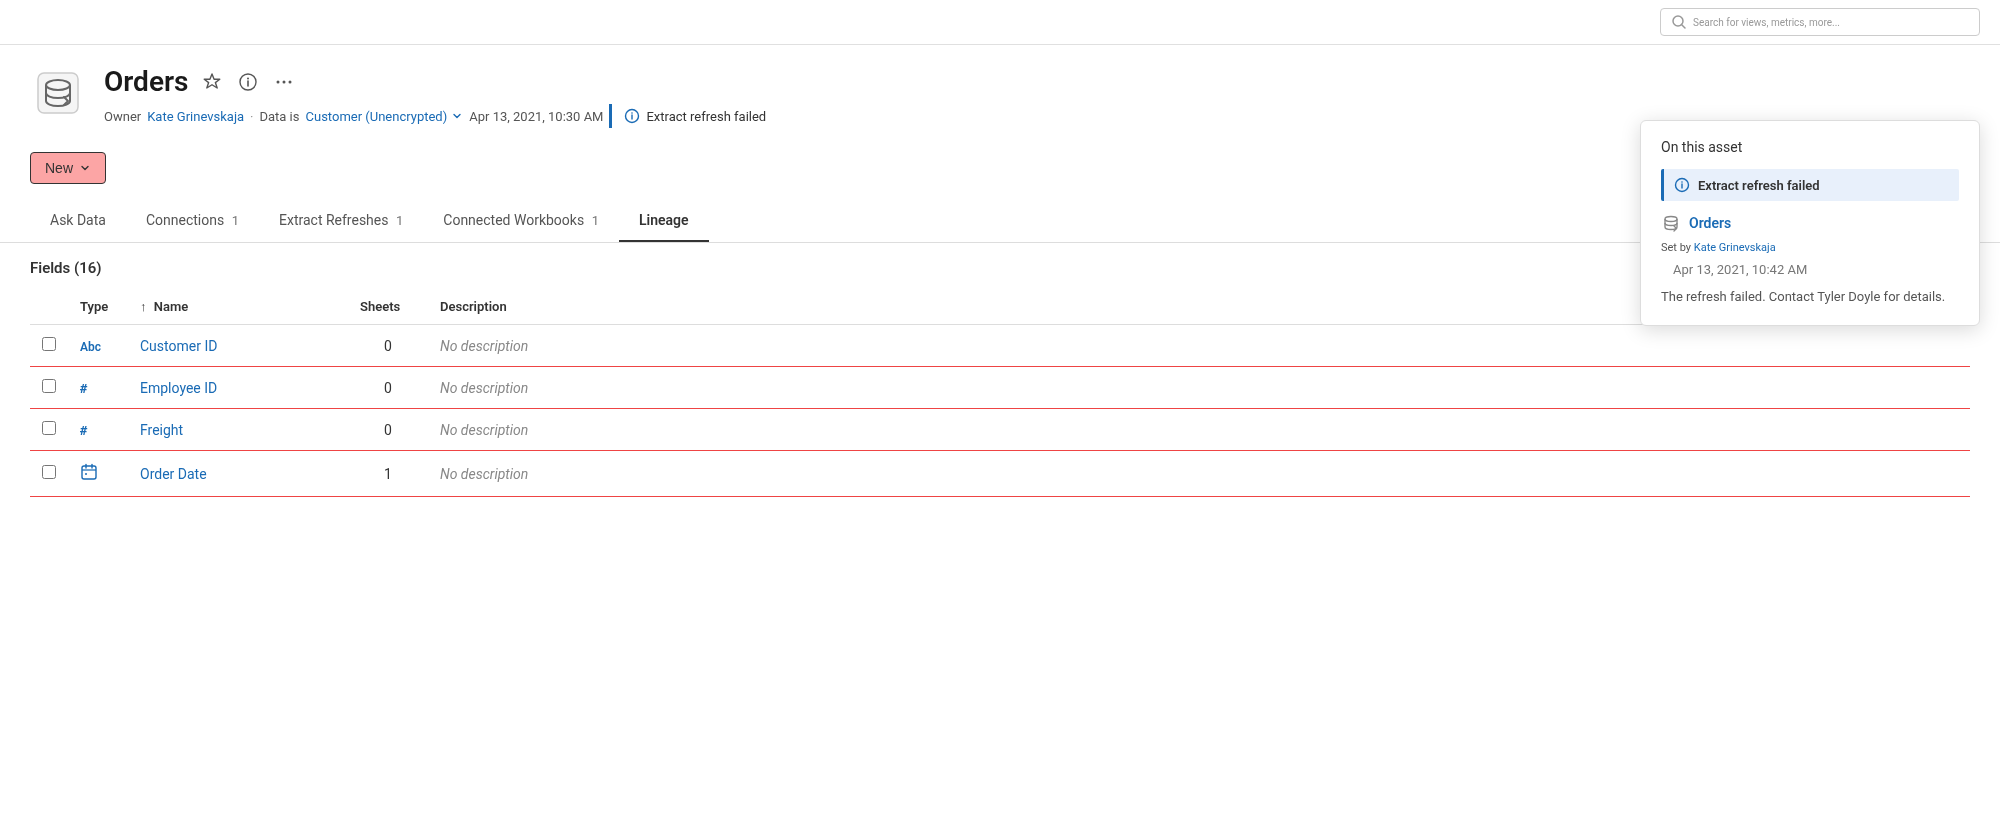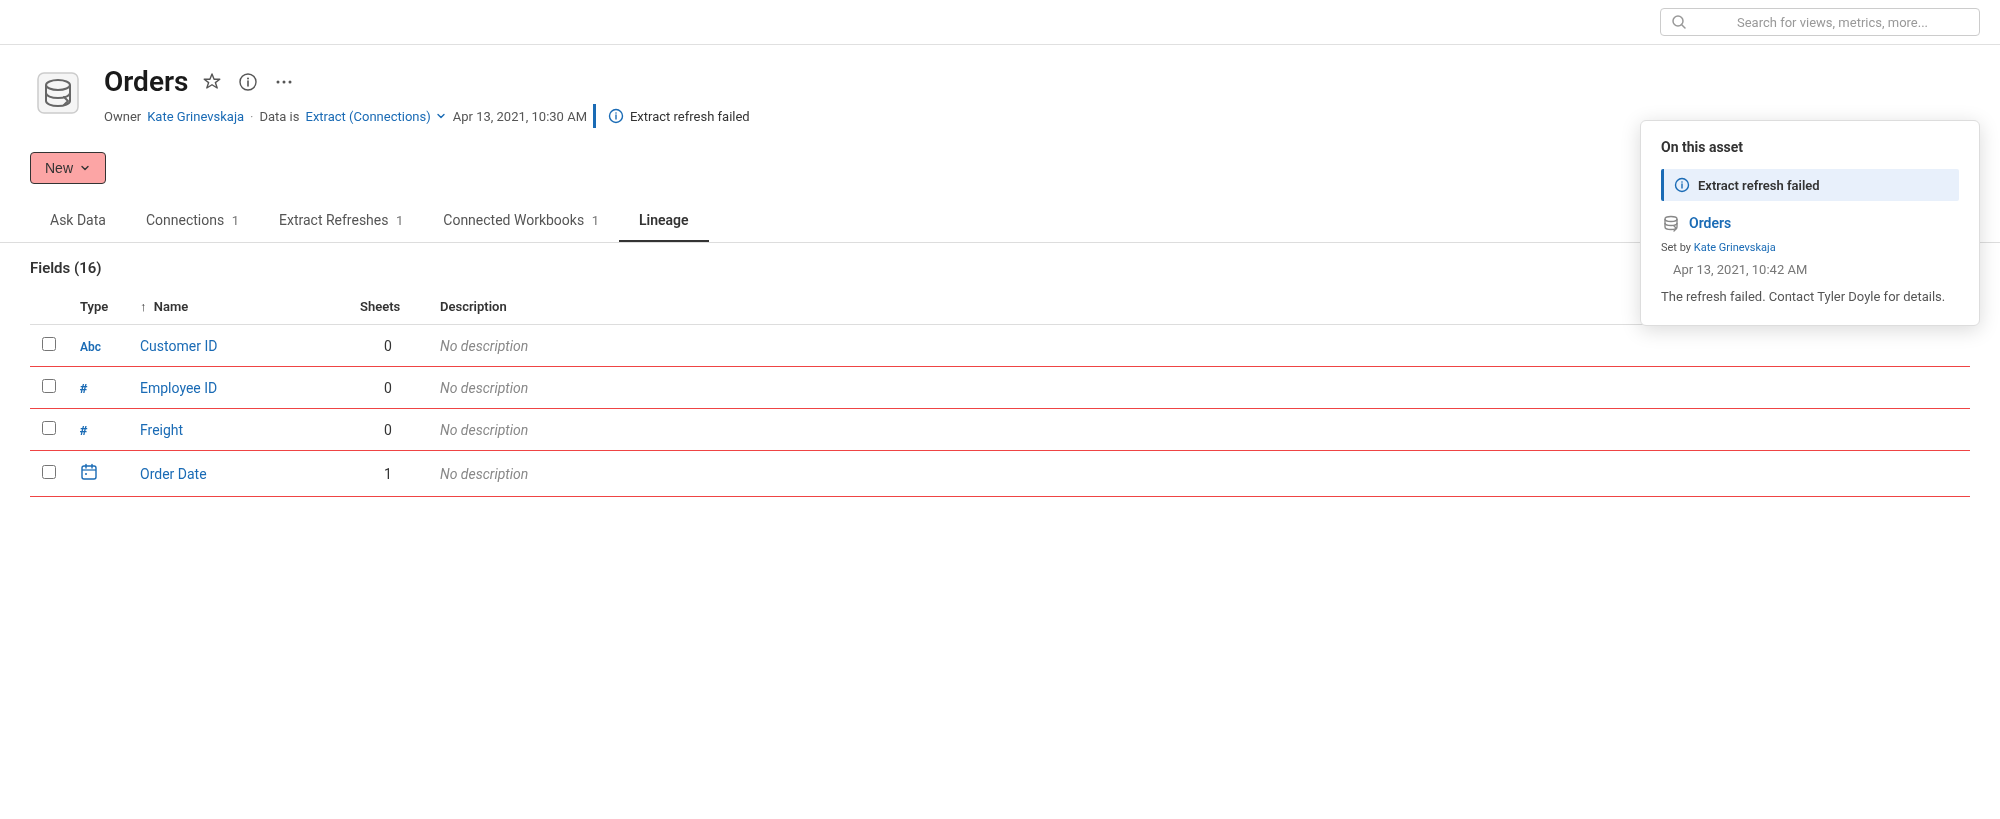--- a/index.html
+++ b/index.html
@@ -26,23 +26,22 @@
       border-radius: 4px;
       padding: 5px 10px;
       width: 320px;
       color: #888;
     }
     .search-box svg {
       margin-right: 6px;
       flex-shrink: 0;
     }
     .search-box span {
-      font-size: 13px;
+      font-size: 10px;
       color: #999;
-      margin-left: 44px;
     }
 
     
     .header {
       display: flex;
       align-items: flex-start;
       padding: 20px 30px 16px 30px;
       position: relative;
     }
     .header-icon {
@@ -244,21 +243,21 @@
       width: 340px;
       background: #fff;
       border: 1px solid #ddd;
       border-radius: 6px;
       box-shadow: 0 4px 20px rgba(0,0,0,0.15);
       padding: 18px 20px;
       z-index: 100;
     }
     .popover-title {
       font-size: 14px;
-      font-weight: 700;
+      font-weight: 400;
       color: #333;
       margin-bottom: 14px;
     }
     .popover-alert {
       display: flex;
       align-items: center;
       gap: 8px;
       background: #e8f0fb;
       border-left: 3px solid #1a6bb5;
       padding: 8px 10px;
@@ -359,21 +358,21 @@
           </svg>
         </button>
       </div>
     </div>
     <div class="header-meta">
       <span>Owner</span>
       <a class="owner-link">Kate Grinevskaja</a>
       <span class="meta-sep">·</span>
       <span>Data is</span>
       <a class="extract-link">
-        <span>Extract (Connections)</span>
+        <span>Customer (Unencrypted)</span>
         <svg width="12" height="12" viewBox="0 0 12 12" fill="none">
           <path d="M3 4.5 L6 7.5 L9 4.5" stroke="#1a6bb5" stroke-width="1.4" stroke-linecap="round" stroke-linejoin="round"></path>
         </svg>
       </a>
       <span>Apr 13, 2021, 10:30 AM</span>
       <div class="extract-failed-badge">
         <svg width="16" height="16" viewBox="0 0 16 16" fill="none">
           <circle cx="8" cy="8" r="6.5" stroke="#1a6bb5" stroke-width="1.4"></circle>
           <line x1="8" y1="7" x2="8" y2="11" stroke="#1a6bb5" stroke-width="1.4" stroke-linecap="round"></line>
           <circle cx="8" cy="5" r="0.8" fill="#1a6bb5"></circle>

